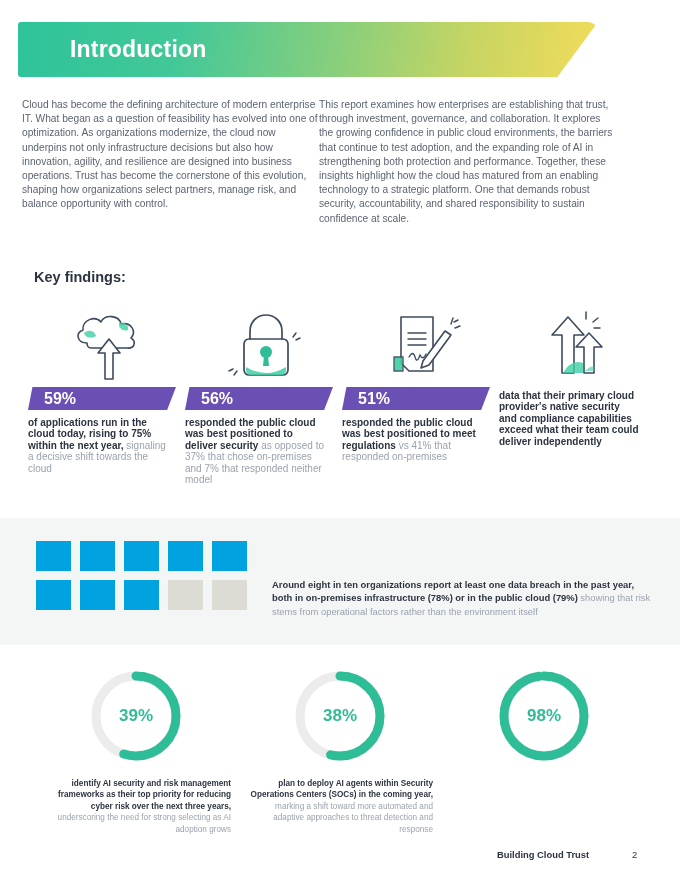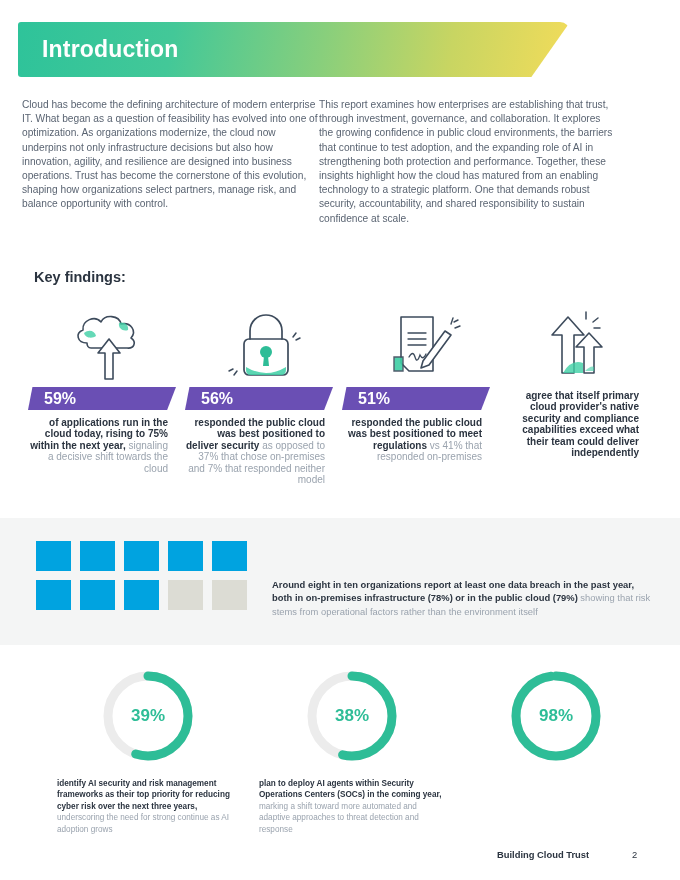--- a/index.html
+++ b/index.html
@@ -13,38 +13,38 @@
   }
   .page{position:relative;width:680px;height:880px;}
 
   
   .banner{
     position:absolute;left:18px;top:22px;width:552px;height:55px;
     background:linear-gradient(100deg,#2ec39a 0%,#43c898 28%,#88cf7c 55%,#c8d562 78%,#f2dc5a 100%);
     -webkit-clip-path:polygon(0 0, 100% 0, 93% 100%, 0 100%);
     clip-path:polygon(0 0, 100% 0, 93% 100%, 0 100%);
     border-radius:3px 10px 10px 3px;
-    display:flex;align-items:center;
+    display:flex;align-items:center;padding-left:28px;
   }
   .banner-title{
     color:#ffffff;font-size:23px;font-weight:bold;letter-spacing:.2px;
     margin-left:24px;
   }
 
   
   .intro{position:absolute;left:22px;top:98px;width:612px;display:flex;}
   .intro-col{width:297px;font-size:10.2px;line-height:14.2px;color:#5a6472;}
 
   
   .kf-title{
     position:absolute;left:34px;top:269px;
     font-size:14.5px;font-weight:bold;color:#2b3440;
   }
   .kf-row{position:absolute;left:28px;top:305px;width:628px;display:flex;}
-  .kf-card{width:157px;position:relative;text-align:right;}
+  .kf-card{width:157px;position:relative;}
   .kf-icon{height:78px;display:flex;align-items:flex-end;justify-content:center;}
   .kf-banner{
     position:relative;height:23px;margin-top:4px;width:148px;
     background:#6a4fb4;
     -webkit-clip-path:polygon(3% 0, 100% 0, 94% 100%, 0 100%);
     clip-path:polygon(3% 0, 100% 0, 94% 100%, 0 100%);
     display:flex;align-items:center;
   }
   .kf-pct{color:#fff;font-size:16px;font-weight:bold;margin-left:16px;}
   .kf-text{width:140px;margin-top:7px;font-size:10px;line-height:11.4px;color:#9aa3ae;}
@@ -57,21 +57,21 @@
   .sq{width:35px;height:30px;}
   .sq.on{background:#00a3e0;}
   .sq.off{background:#dcdcd4;}
   .band-text{
     position:absolute;left:272px;top:550px;width:382px;
     font-size:9.4px;line-height:13.4px;color:#9aa3ae;margin-top:28px;
   }
   .band-text b{color:#2b3440;font-weight:bold;}
 
   
-  .donut-row{position:absolute;left:46px;top:668px;width:612px;display:flex;}
+  .donut-row{position:absolute;left:34px;top:668px;width:612px;display:flex;text-align:right;}
   .donut-card{width:204px;display:flex;flex-direction:column;align-items:center;}
   .donut-wrap{position:relative;width:96px;height:96px;}
   .donut-wrap svg{width:96px;height:96px;transform:rotate(-90deg);}
   .donut-label{
     position:absolute;left:0;top:0;width:96px;height:96px;
     display:flex;align-items:center;justify-content:center;
     font-size:17px;font-weight:bold;color:#2ebd97;
   }
   .donut-cap{
     margin-top:14px;width:186px;
@@ -169,21 +169,21 @@
       <div class="kf-icon">
         <svg width="80" height="74" viewBox="0 0 80 74">
           <path d="M24 64 L24 26 L14 26 L30 8 L46 26 L36 26 L36 64 Z" fill="#ffffff" stroke="#3d4b5c" stroke-width="1.6" stroke-linejoin="round"></path>
           <path d="M46 64 L46 38 L38 38 L51 24 L64 38 L56 38 L56 64 Z" fill="#ffffff" stroke="#3d4b5c" stroke-width="1.6" stroke-linejoin="round"></path>
           <path d="M25 64 q8 -14 20 -10 l0 10 Z" fill="#3ecfa5" opacity=".8"></path>
           <path d="M47 62 q6 -6 9 -4 l0 4 Z" fill="#3ecfa5" opacity=".6"></path>
           <path d="M48 10 L48 3 M55 13 L60 9 M56 19 L62 19" stroke="#3d4b5c" stroke-width="1.5" stroke-linecap="round"></path>
         </svg>
       </div>
       <div class="kf-text">
-        <b>agree that itself primary cloud provider's native security and compliance capabilities exceed what their team could deliver independently</b><span></span>
+        <b>data that their primary cloud provider's native security and compliance capabilities exceed what their team could deliver independently</b><span></span>
       </div>
     </div>
 
   </div>
 
   <div class="band"></div>
 
   <div class="squares">
     <div class="sq-row">
       <div class="sq on"></div>
@@ -209,21 +209,21 @@
 
     <div class="donut-card">
       <div class="donut-wrap">
         <svg viewBox="0 0 96 96">
           <circle cx="48" cy="48" r="40" fill="none" stroke="#ececec" stroke-width="9"></circle>
           <circle cx="48" cy="48" r="40" fill="none" stroke="#2ebd97" stroke-width="9" stroke-linecap="round" stroke-dasharray="138 251.3"></circle>
         </svg>
         <div class="donut-label">39%</div>
       </div>
       <div class="donut-cap dc1">
-        <b>identify AI security and risk management frameworks as their top priority for reducing cyber risk over the next three years,</b><span> underscoring the need for strong continue as AI adoption grows</span>
+        <b>identify AI security and risk management frameworks as their top priority for reducing cyber risk over the next three years,</b><span> underscoring the need for strong selecting as AI adoption grows</span>
       </div>
     </div>
 
     <div class="donut-card">
       <div class="donut-wrap">
         <svg viewBox="0 0 96 96">
           <circle cx="48" cy="48" r="40" fill="none" stroke="#ececec" stroke-width="9"></circle>
           <circle cx="48" cy="48" r="40" fill="none" stroke="#2ebd97" stroke-width="9" stroke-linecap="round" stroke-dasharray="135 251.3"></circle>
         </svg>
         <div class="donut-label">38%</div>

